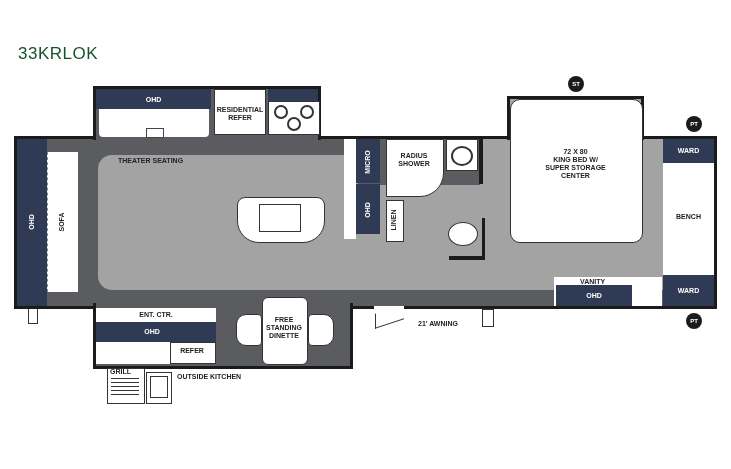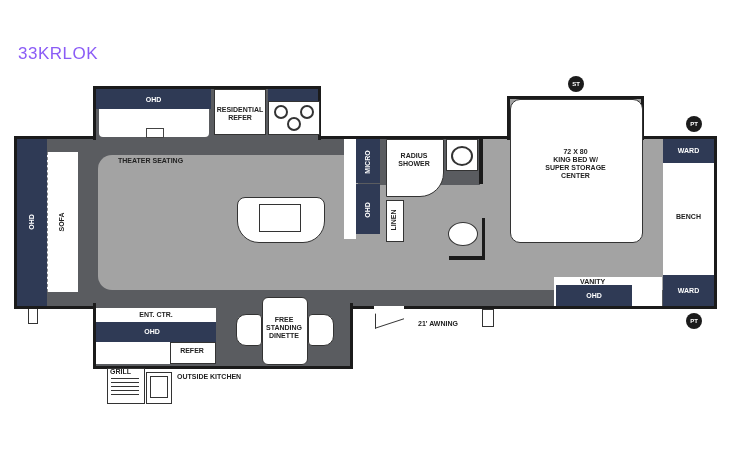--- a/index.html
+++ b/index.html
@@ -1,18 +1,18 @@
 <!DOCTYPE html>
 <html><head>
 <meta charset="utf-8">
 <style>
   html,body{margin:0;padding:0;background:#fff;}
   body{width:731px;height:469px;position:relative;overflow:hidden;font-family:"Liberation Sans",sans-serif;}
   .abs{position:absolute;}
-  .title{left:18px;top:44px;font-size:17px;color:#8b5cf6;letter-spacing:0.5px;}
+  .title{left:18px;top:44px;font-size:17px;color:#14532d;letter-spacing:0.5px;}
   .lbl{position:absolute;font-size:7px;font-weight:bold;color:#222;text-align:center;line-height:8px;white-space:nowrap;}
   .lbl-w{color:#fff;}
   .navy{background:#2f3a55;}
   .dkgray{background:#5a5c60;}
   .ltgray{background:#a3a3a3;}
   .white{background:#fff;}
   .wall{background:#1b1b1b;}
   .rot{transform:rotate(-90deg);transform-origin:center;}
   .badge{position:absolute;width:16px;height:16px;border-radius:50%;background:#1b1b1b;color:#fff;font-size:6px;font-weight:bold;display:flex;align-items:center;justify-content:center;}
 </style>

